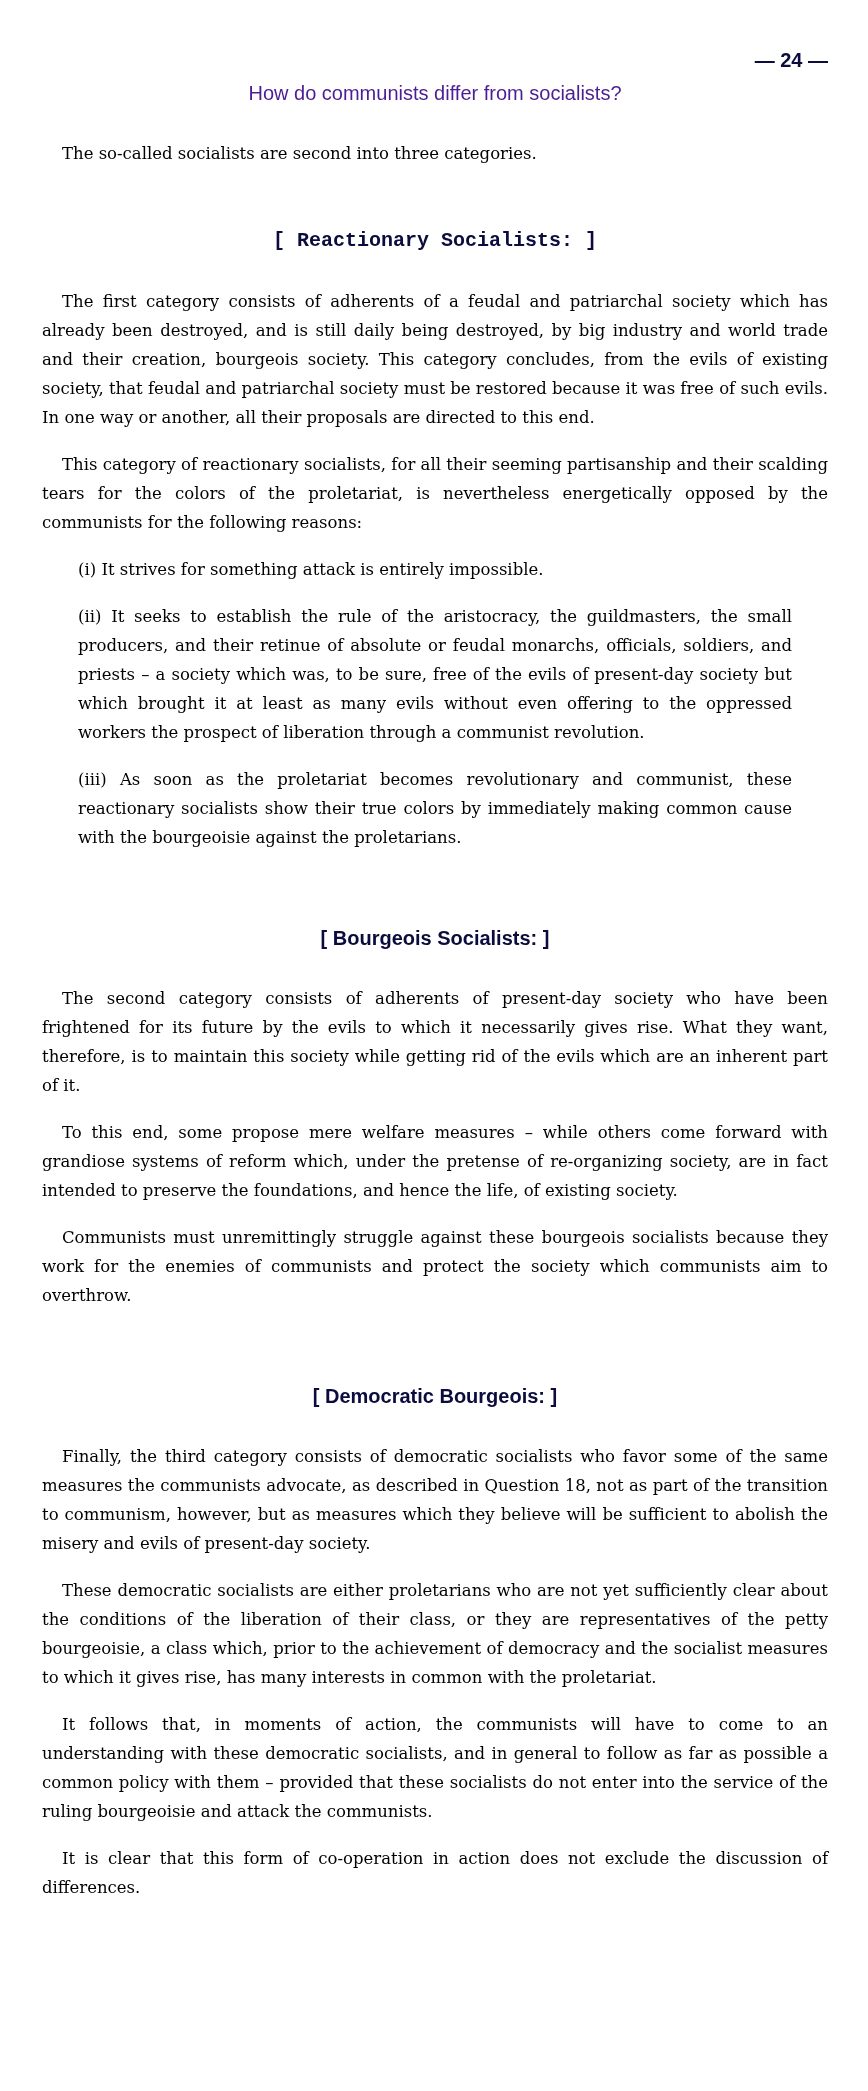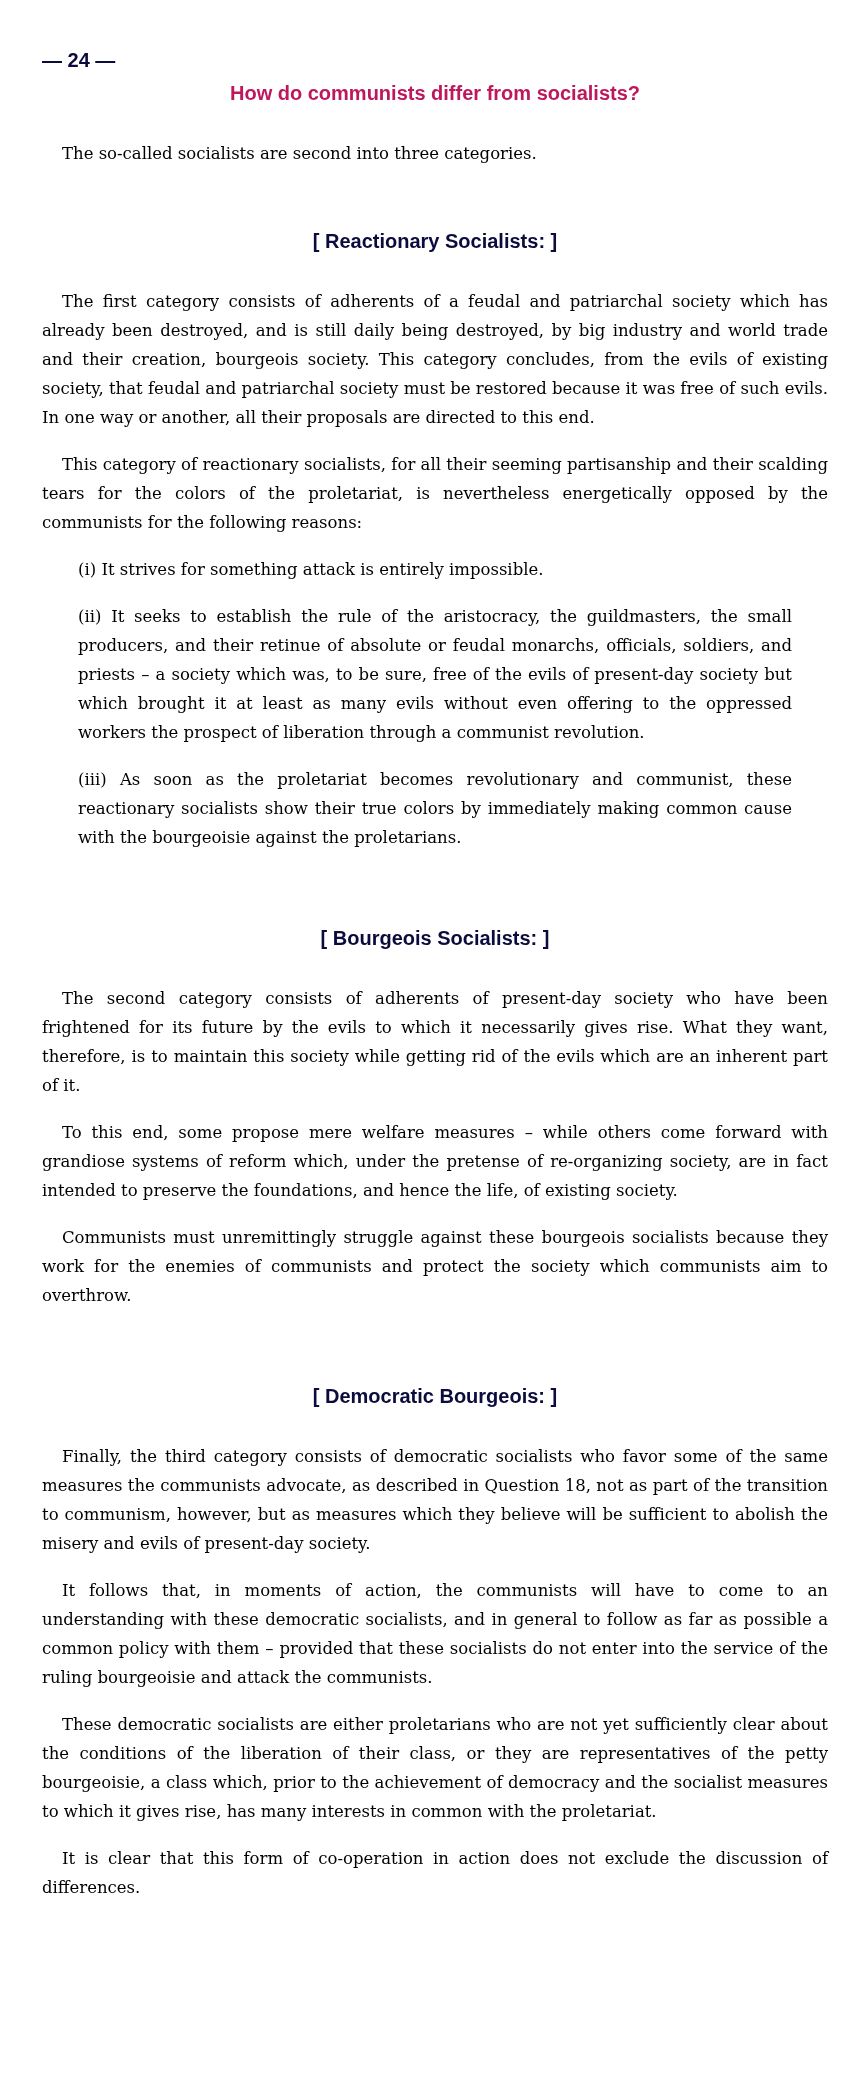--- a/index.html
+++ b/index.html
@@ -9,31 +9,31 @@
       box-sizing: border-box;
       padding: 46px 40px 50px 42px;
       font-family: "DejaVu Serif", serif;
       color: #000000;
     }
     .page-number {
       font-family: "Liberation Sans", sans-serif;
       font-weight: bold;
       font-size: 20px;
       line-height: 28px;
-      text-align: left;
+      text-align: right;
       color: #0b0b3d;
       margin: 0;
     }
     .question-title {
       font-family: "Liberation Sans", sans-serif;
-      font-weight: bold;
+      font-weight: normal;
       font-size: 20px;
       line-height: 28px;
       text-align: center;
-      color: #be185d;
+      color: #4c1d95;
       margin: 5px 0 0 0;
     }
     .section-heading {
       font-family: "Liberation Sans", sans-serif;
       font-weight: bold;
       font-size: 20px;
       line-height: 28px;
       text-align: center;
       color: #0b0b3d;
       margin: 0;
@@ -45,21 +45,21 @@
       text-indent: 20px;
       margin: 0 0 18px 0;
     }
     p.item {
       font-size: 16.5px;
       line-height: 29px;
       text-align: justify;
       margin: 0 36px 18px 36px;
     }
     .intro { margin-top: 32px !important; }
-    .sec1 { margin-top: 59px; margin-bottom: 32px; }
+    .sec1 { margin-top: 59px; margin-bottom: 32px; font-family: Liberation Mono, monospace; }
     .sec { margin-top: 72px; margin-bottom: 32px; }
     .section-block:last-child p.body:last-child { margin-bottom: 14px; }
   </style>
 </head>
 <body>
 
 <div>
   <h2 class="page-number">— 24 —</h2>
   <h1 class="question-title">How do communists differ from socialists?</h1>
 
@@ -77,17 +77,17 @@
   <section class="section-block">
     <h3 class="section-heading sec">[ Bourgeois Socialists: ]</h3>
     <p class="body">The second category consists of adherents of present-day society who have been frightened for its future by the evils to which it necessarily gives rise. What they want, therefore, is to maintain this society while getting rid of the evils which are an inherent part of it.</p>
     <p class="body">To this end, some propose mere welfare measures – while others come forward with grandiose systems of reform which, under the pretense of re-organizing society, are in fact intended to preserve the foundations, and hence the life, of existing society.</p>
     <p class="body">Communists must unremittingly struggle against these bourgeois socialists because they work for the enemies of communists and protect the society which communists aim to overthrow.</p>
   </section>
 
   <section class="section-block">
     <h3 class="section-heading sec">[ Democratic Bourgeois: ]</h3>
     <p class="body">Finally, the third category consists of democratic socialists who favor some of the same measures the communists advocate, as described in Question 18, not as part of the transition to communism, however, but as measures which they believe will be sufficient to abolish the misery and evils of present-day society.</p>
+    <p class="body">These democratic socialists are either proletarians who are not yet sufficiently clear about the conditions of the liberation of their class, or they are representatives of the petty bourgeoisie, a class which, prior to the achievement of democracy and the socialist measures to which it gives rise, has many interests in common with the proletariat.</p>
     <p class="body">It follows that, in moments of action, the communists will have to come to an understanding with these democratic socialists, and in general to follow as far as possible a common policy with them – provided that these socialists do not enter into the service of the ruling bourgeoisie and attack the communists.</p>
-    <p class="body">These democratic socialists are either proletarians who are not yet sufficiently clear about the conditions of the liberation of their class, or they are representatives of the petty bourgeoisie, a class which, prior to the achievement of democracy and the socialist measures to which it gives rise, has many interests in common with the proletariat.</p>
     <p class="body">It is clear that this form of co-operation in action does not exclude the discussion of differences.</p>
   </section>
 </div>
 
 </body></html>

